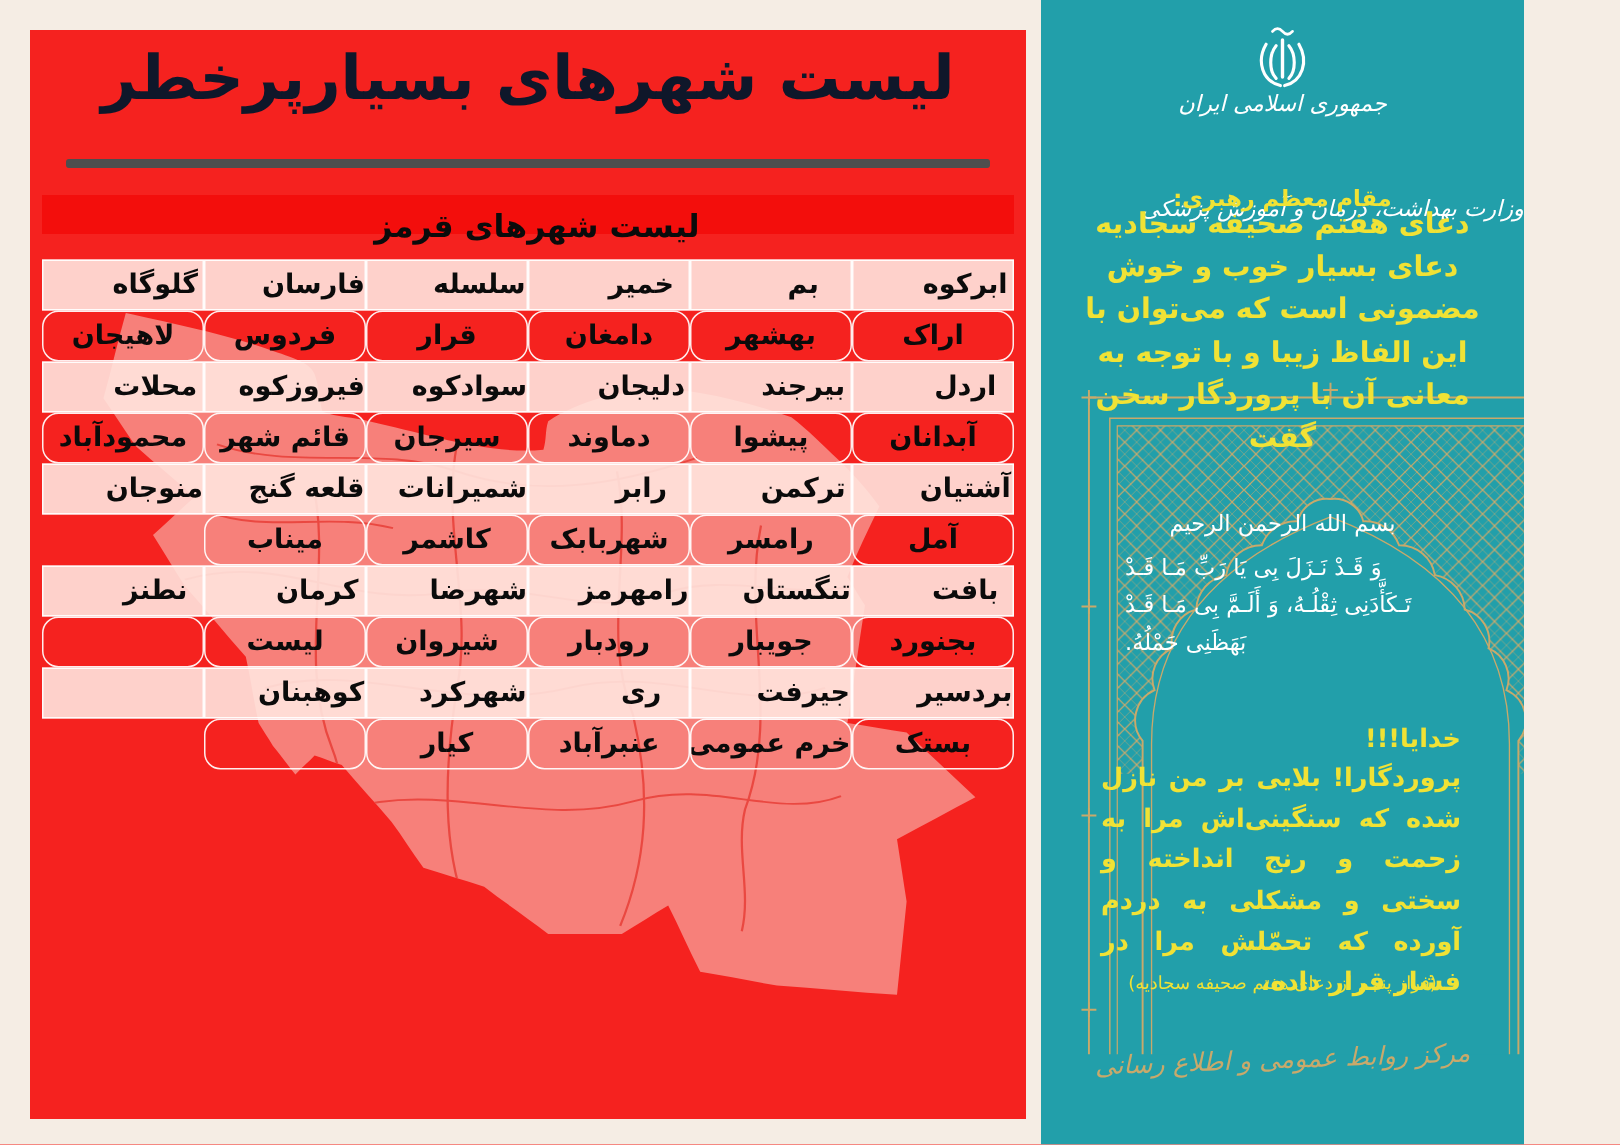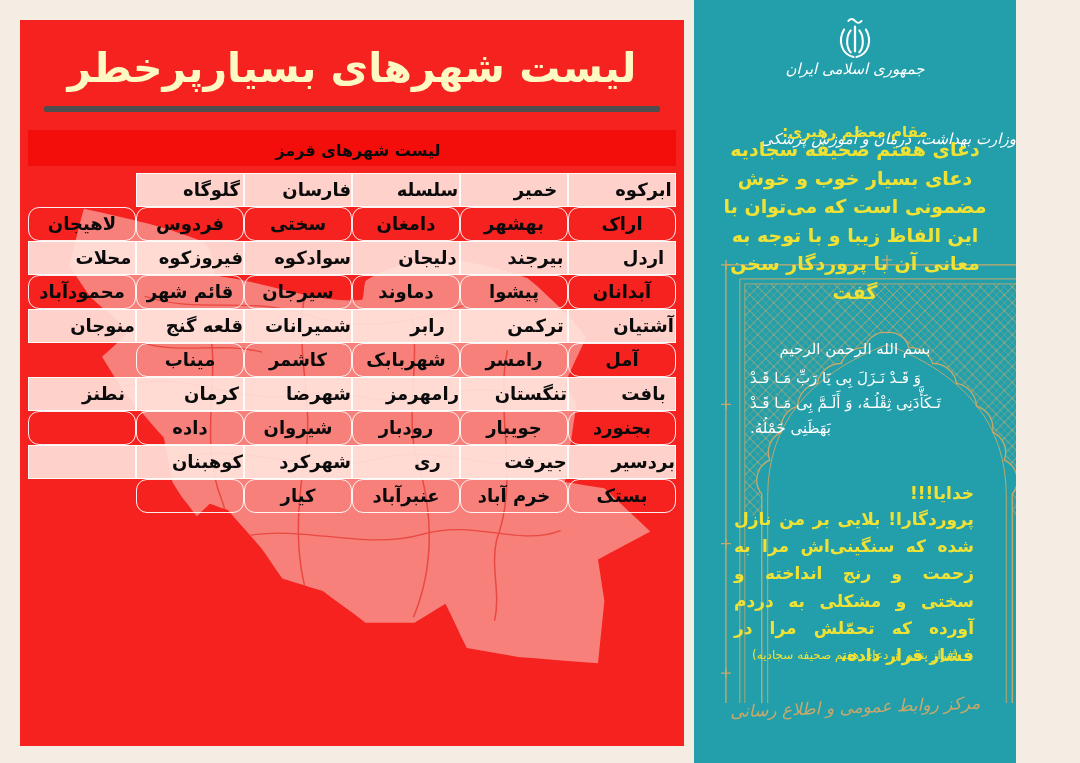--- a/index.html
+++ b/index.html
@@ -13,30 +13,30 @@
     position:relative; background:var(--cream);
     font-family:"DejaVu Sans", sans-serif; overflow:hidden;
   }
   
   .red-panel{
     position:absolute; left:20px; top:20px; width:664px; height:726px;
     background:var(--panel_red); overflow:hidden;
   }
   .map-svg{position:absolute; left:18px; top:168px; width:640px; height:505px; z-index:1;}
   .panel-title{
-    position:absolute; top:24px; left:0; right:0; z-index:2;
-    text-align:center; font-size:41px; font-weight:bold; color:#fef9c3; direction:rtl;
+    position:absolute; top:8px; left:0; right:0; z-index:2;
+    text-align:center; font-size:41px; font-weight:bold; color:#0f172a; direction:rtl;
   }
   .divider{
     position:absolute; top:86px; left:24px; right:24px; height:6px;
     background:var(--divider); z-index:2; border-radius:2px;
   }
   .subtitle-bar{
-    position:absolute; top:110px; left:8px; right:8px; height:36px; z-index:2;
-    background:var(--bar_red); color:var(--ink); font-weight:bold; font-size:16px;
+    position:absolute; top:110px; left:8px; right:8px; height:26px; z-index:2;
+    background:var(--bar_red); color:var(--ink); font-weight:bold; font-size:21px;
     text-align:center; line-height:42px; direction:rtl;padding-left:12px;
   }
   .city-table{
     position:absolute; top:153px; left:8px; right:8px; z-index:2; direction:rtl;
   }
   .trow{display:grid; grid-template-columns:repeat(6,1fr);}
   .cell{
     height:34px; line-height:32px; border:1px solid rgba(255,255,255,0.92);
     font-size:18px; font-weight:bold; color:var(--ink); text-align:center;
     white-space:nowrap; overflow:hidden;
@@ -98,30 +98,31 @@
 
   <div class="panel-title">لیست شهرهای بسیارپرخطر</div>
 
   <div class="divider"></div>
 
   <div class="subtitle-bar">لیست شهرهای قرمز</div>
 
   <div class="city-table" id="city-table">
       <div class="trow light">
         <div class="cell">ابرکوه</div>
+        <div class="cell">بم</div>
         <div class="cell">خمیر</div>
         <div class="cell">سلسله</div>
         <div class="cell">فارسان</div>
         <div class="cell">گلوگاه</div>
       </div>
       <div class="trow dark">
         <div class="cell">اراک</div>
         <div class="cell">بهشهر</div>
         <div class="cell">دامغان</div>
-        <div class="cell">سختی</div>
+        <div class="cell">قرار</div>
         <div class="cell">فردوس</div>
         <div class="cell">لاهیجان</div>
       </div>
       <div class="trow light">
         <div class="cell">اردل</div>
         <div class="cell">بیرجند</div>
         <div class="cell">دلیجان</div>
         <div class="cell">سوادکوه</div>
         <div class="cell">فیروزکوه</div>
         <div class="cell">محلات</div>
@@ -155,34 +156,34 @@
         <div class="cell">رامهرمز</div>
         <div class="cell">شهرضا</div>
         <div class="cell">کرمان</div>
         <div class="cell">نطنز</div>
       </div>
       <div class="trow dark">
         <div class="cell">بجنورد</div>
         <div class="cell">جویبار</div>
         <div class="cell">رودبار</div>
         <div class="cell">شیروان</div>
-        <div class="cell">داده</div>
+        <div class="cell">لیست</div>
         <div class="cell"></div>
       </div>
       <div class="trow light">
         <div class="cell">بردسیر</div>
         <div class="cell">جیرفت</div>
         <div class="cell">ری</div>
         <div class="cell">شهرکرد</div>
         <div class="cell">کوهبنان</div>
         <div class="cell"></div>
       </div>
       <div class="trow dark">
         <div class="cell">بستک</div>
-        <div class="cell">خرم آباد</div>
+        <div class="cell">خرم عمومی</div>
         <div class="cell">عنبرآباد</div>
         <div class="cell">کیار</div>
         <div class="cell"></div>
       </div>
     </div>
 </div>
 
 <div class="teal-panel">
 
   <svg class="emblem" width="38" height="46" viewBox="-20 -24 40 48" fill="none" stroke="#FFFFFF" stroke-linecap="round">

